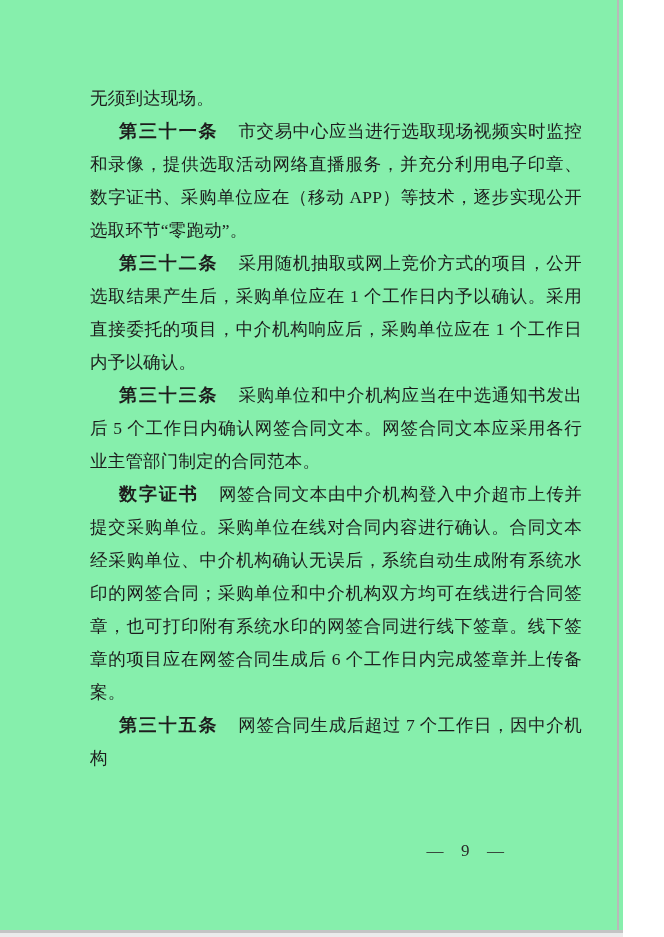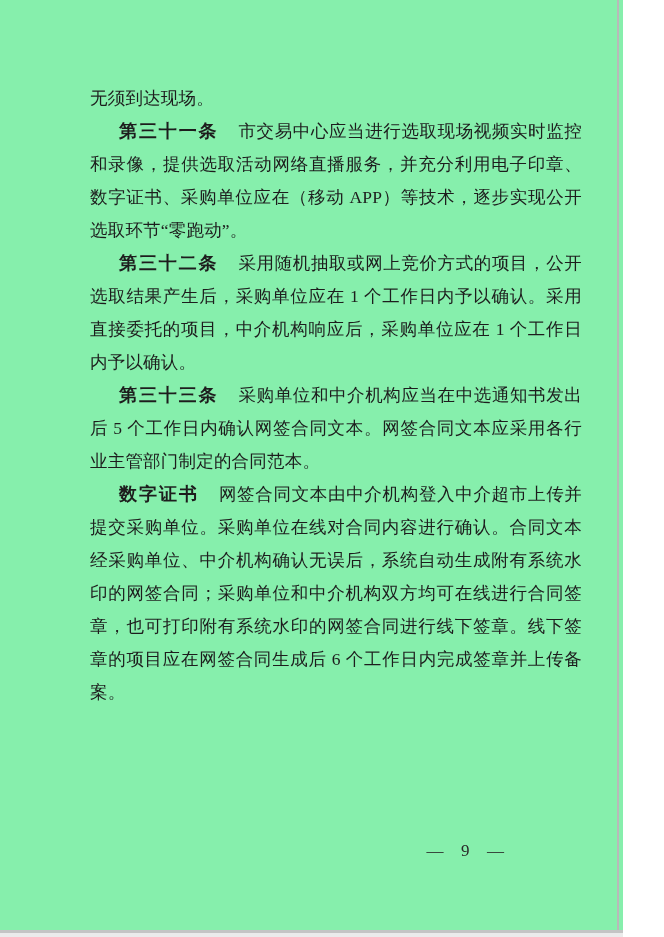--- a/index.html
+++ b/index.html
@@ -76,20 +76,21 @@
 
     <p class="para indent"><b class="article-head">第三十一条</b><span class="para-text">市交易中心应当进行选取现场视频实时监控和录像，提供选取活动网络直播服务，并充分利用电子印章、数字证书、采购单位应在（移动 APP）等技术，逐步实现公开选取环节“零跑动”。</span></p>
 
     <p class="para indent"><b class="article-head">第三十二条</b><span class="para-text">采用随机抽取或网上竞价方式的项目，公开选取结果产生后，采购单位应在 1 个工作日内予以确认。采用直接委托的项目，中介机构响应后，采购单位应在 1 个工作日内予以确认。</span></p>
 
 
     <p class="para indent"><b class="article-head">第三十三条</b><span class="para-text">采购单位和中介机构应当在中选通知书发出后 5 个工作日内确认网签合同文本。网签合同文本应采用各行业主管部门制定的合同范本。</span></p>
 
     <p class="para indent"><b class="article-head">数字证书</b><span class="para-text">网签合同文本由中介机构登入中介超市上传并提交采购单位。采购单位在线对合同内容进行确认。合同文本经采购单位、中介机构确认无误后，系统自动生成附有系统水印的网签合同；采购单位和中介机构双方均可在线进行合同签章，也可打印附有系统水印的网签合同进行线下签章。线下签章的项目应在网签合同生成后 6 个工作日内完成签章并上传备案。</span></p>
 
+    <p class="para indent"><b class="article-head">第三十五条</b><span class="para-text">网签合同生成后超过 7 个工作日，因中介机构</span></p>
   </div>
 
   <div class="page-number">—  9  —</div>
 
   <div class="scan-edge-right"></div>
   <div class="scan-edge-bottom"></div>
 
 </div>
 
 </body></html>

